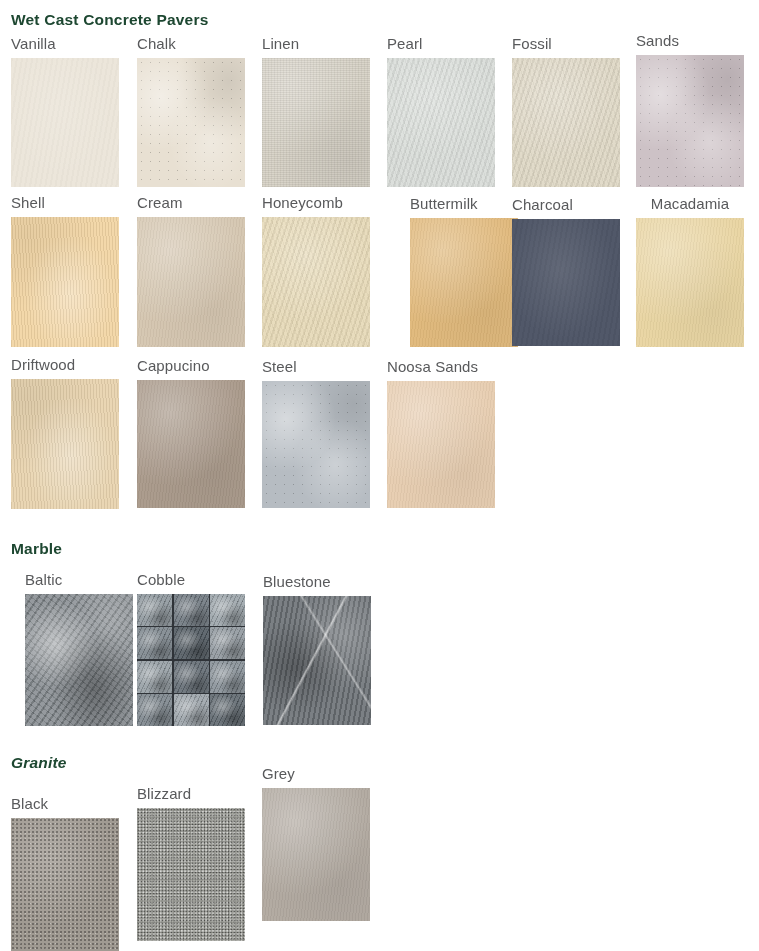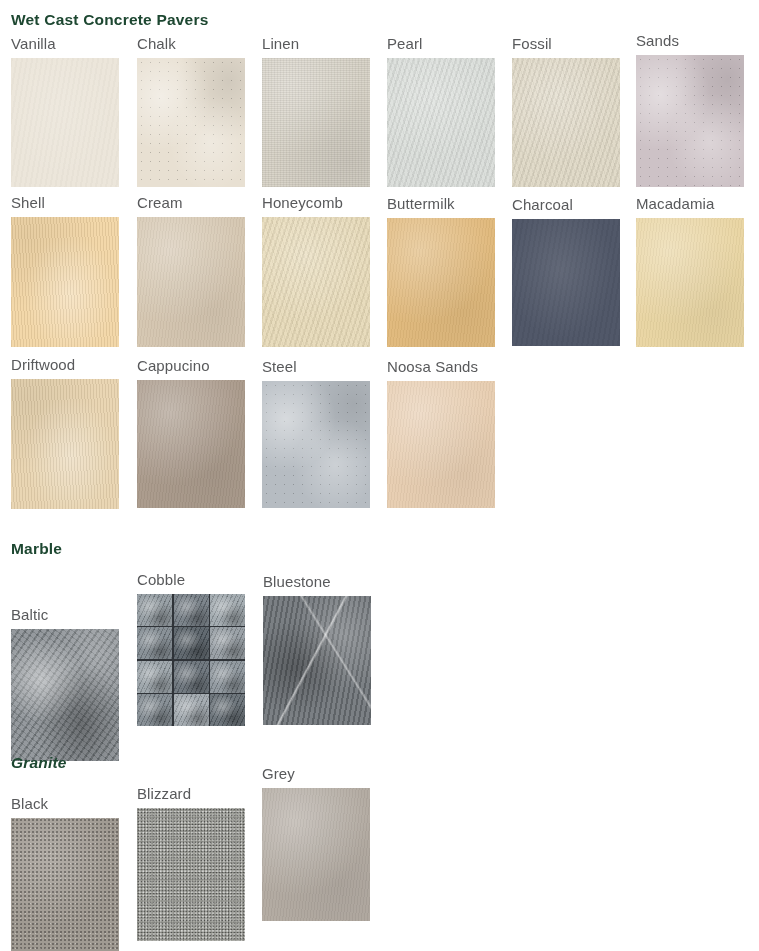--- a/index.html
+++ b/index.html
@@ -199,33 +199,33 @@
       <div class="swatch tex-soft" style="background-color:#d5c6b0;height:130px;">
           <i></i>
         </div>
     </div>
     <div class="card" style="left:262px;top:195px;">
       <div class="card-label">Honeycomb</div>
       <div class="swatch tex-wave" style="background-color:#e6d9b6;height:130px;">
           <i></i>
         </div>
     </div>
-    <div class="card" style="left:387px;top:196px;">
+    <div class="card" style="left:410px;top:196px;">
       <div class="card-label">Buttermilk</div>
       <div class="swatch tex-soft" style="background-color:#e0b87a;height:129px;">
           <i></i>
         </div>
     </div>
     <div class="card" style="left:512px;top:197px;">
       <div class="card-label">Charcoal</div>
       <div class="swatch tex-flat" style="background-color:#4e5566;height:127px;">
           <i></i>
         </div>
     </div>
-    <div class="card" style="left:636px;top:196px;">
+    <div class="card" style="left:636px;top:196px;text-align:center;">
       <div class="card-label">Macadamia</div>
       <div class="swatch tex-soft" style="background-color:#e9d5a2;height:129px;">
           <i></i>
         </div>
     </div>
 
     <div class="card" style="left:11px;top:357px;">
       <div class="card-label">Driftwood</div>
       <div class="swatch tex-fibre" style="background-color:#e8d3ae;height:130px;">
           <i></i>
@@ -247,21 +247,21 @@
       <div class="card-label">Noosa Sands</div>
       <div class="swatch tex-soft" style="background-color:#e7cdb0;height:127px;">
           <i></i>
         </div>
     </div>
   </div>
 
   <h2 class="section-title" style="position:absolute;left:11px;top:541px;">Marble</h2>
 
   <div class="grid">
-    <div class="card" style="left:11px;top:572px;margin-top:35px;">
+    <div class="card" style="left:25px;top:572px;">
       <div class="card-label">Baltic</div>
       <div class="swatch tex-stone" style="background-color:#7f858a;height:132px;">
           <i></i>
         </div>
     </div>
 
     <div class="card" style="left:137px;top:572px;">
       <div class="card-label">Cobble</div>
       <div class="swatch" style="background-color:#79828a;height:132px;">
         <div class="mosaic">

